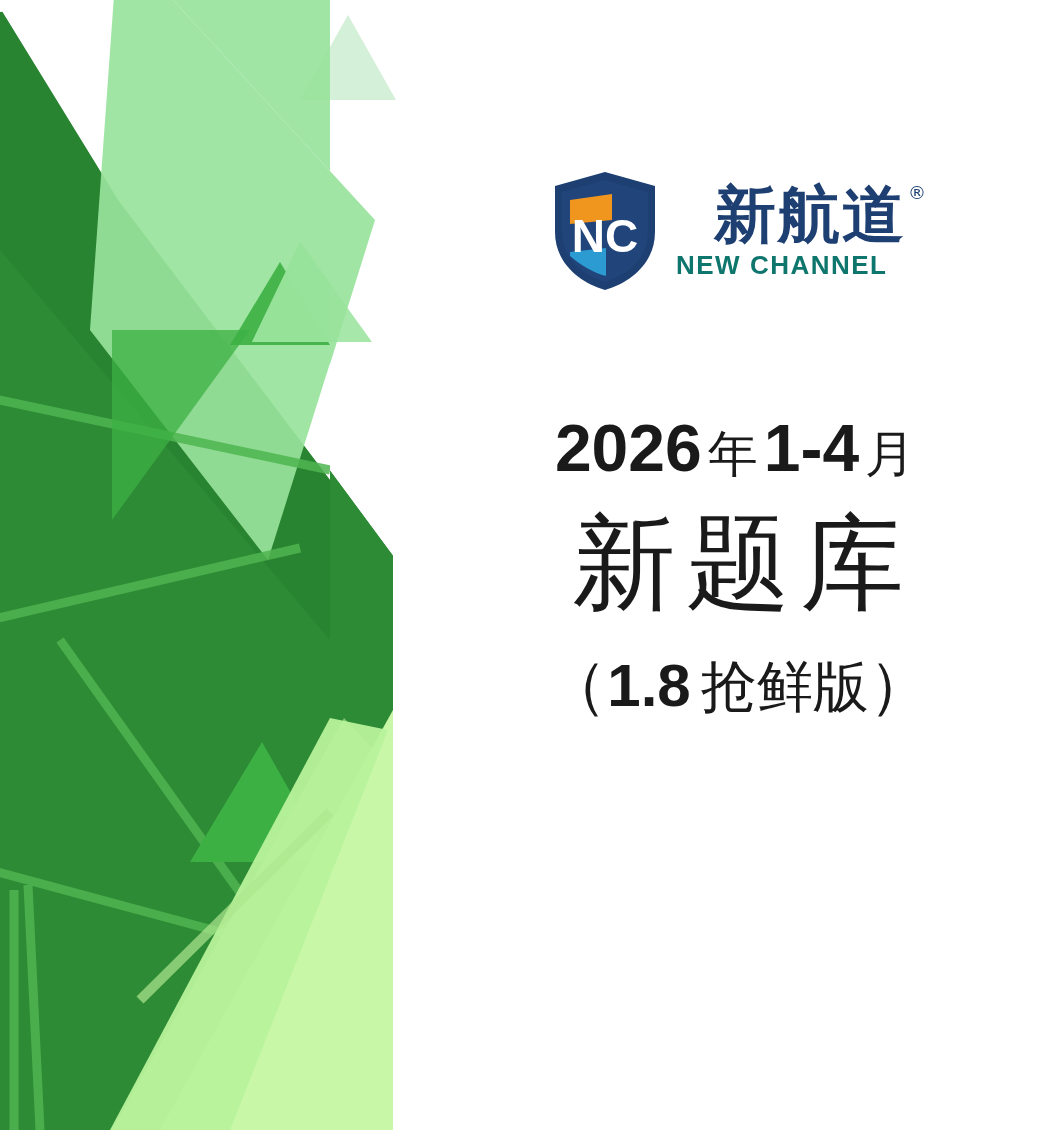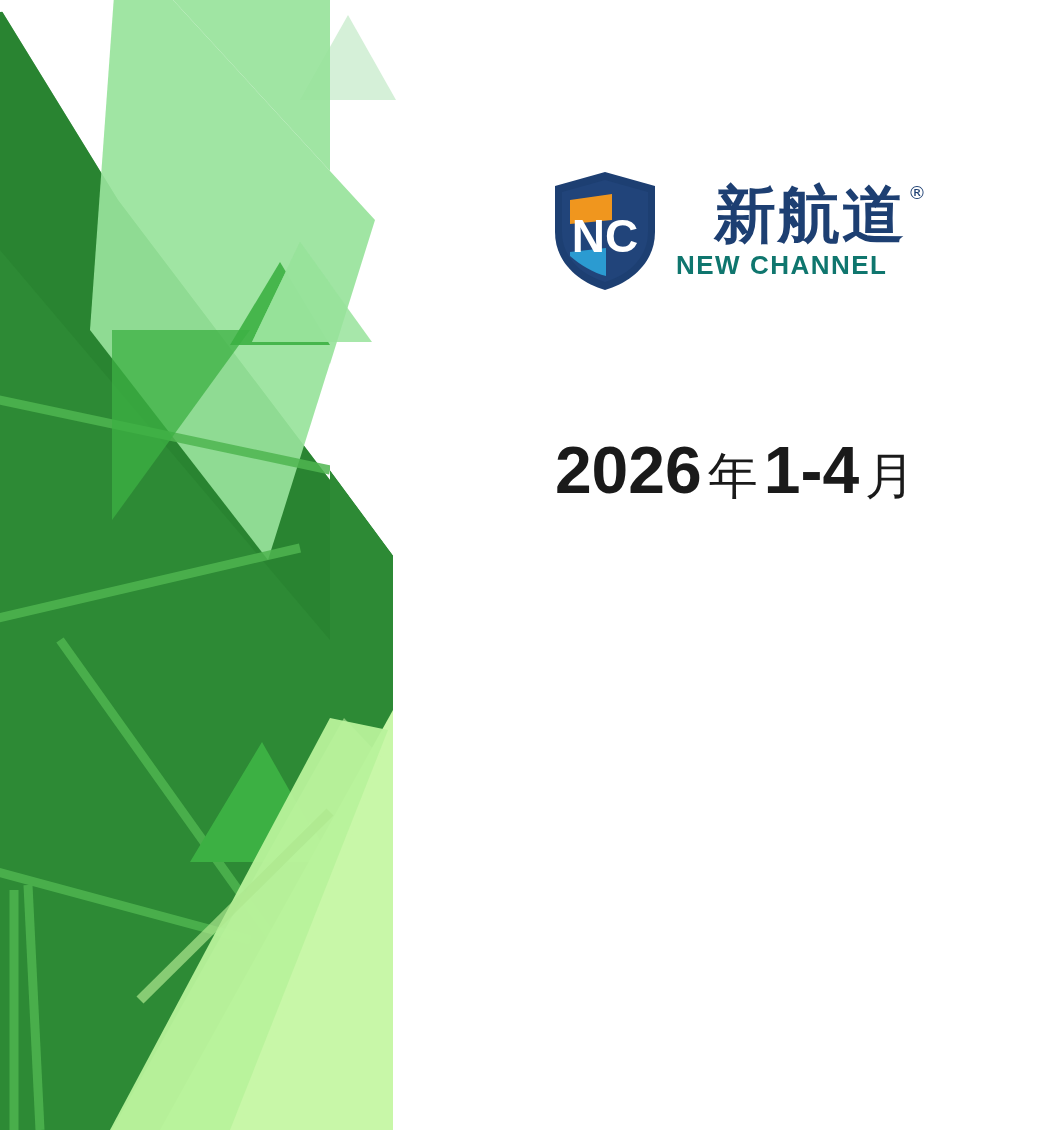--- a/index.html
+++ b/index.html
@@ -55,21 +55,21 @@
     justify-content: center;
     gap: 16px;
   }
   #logo-shield { display: block; }
   #logo-wordmark { display: block; }
 
   
   #title-block {
     position: absolute;
     left: 0;
-    top: 428px;
+    top: 406px;
     width: 636px;
     text-align: center;
     color: #1a1a1a;
   }
 
   .line-date {
     font-size: 58px;
     line-height: 84px;
     letter-spacing: 0;
     white-space: nowrap;
@@ -220,17 +220,21 @@
       </div>
     </div>
 
     <div id="title-block">
 
       <div class="line-date">
         <span class="num">2026</span><span class="cjk">年</span><span class="num">1-4</span><span class="cjk">月</span>
       </div>
 
 
-
+      <div class="line-big">新题库</div>
+
+      <div class="line-edition">
+        <span class="paren">（</span><span class="num">1.8</span><span class="cjk">抢鲜版</span><span class="paren">）</span>
+      </div>
 
     </div>
   </div>
 </div>
 
 </body></html>

